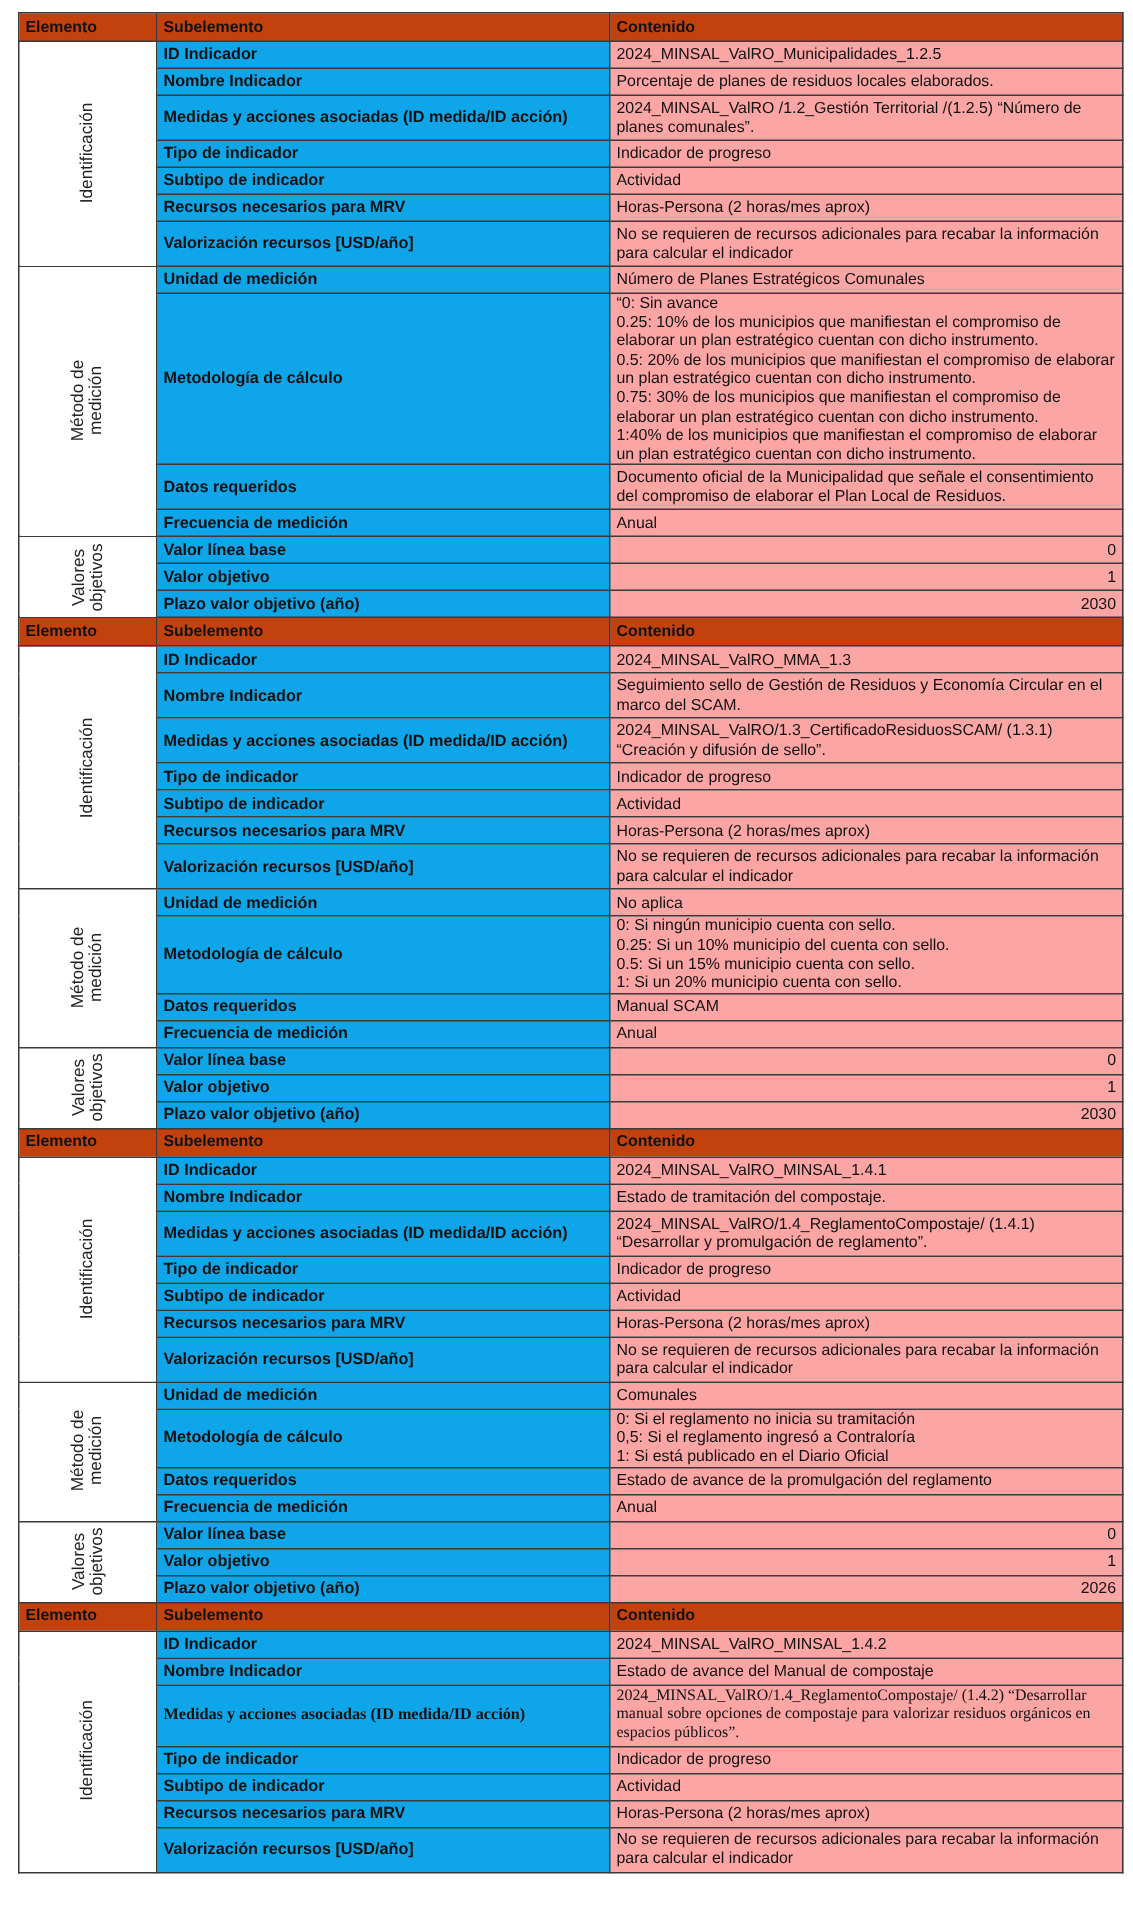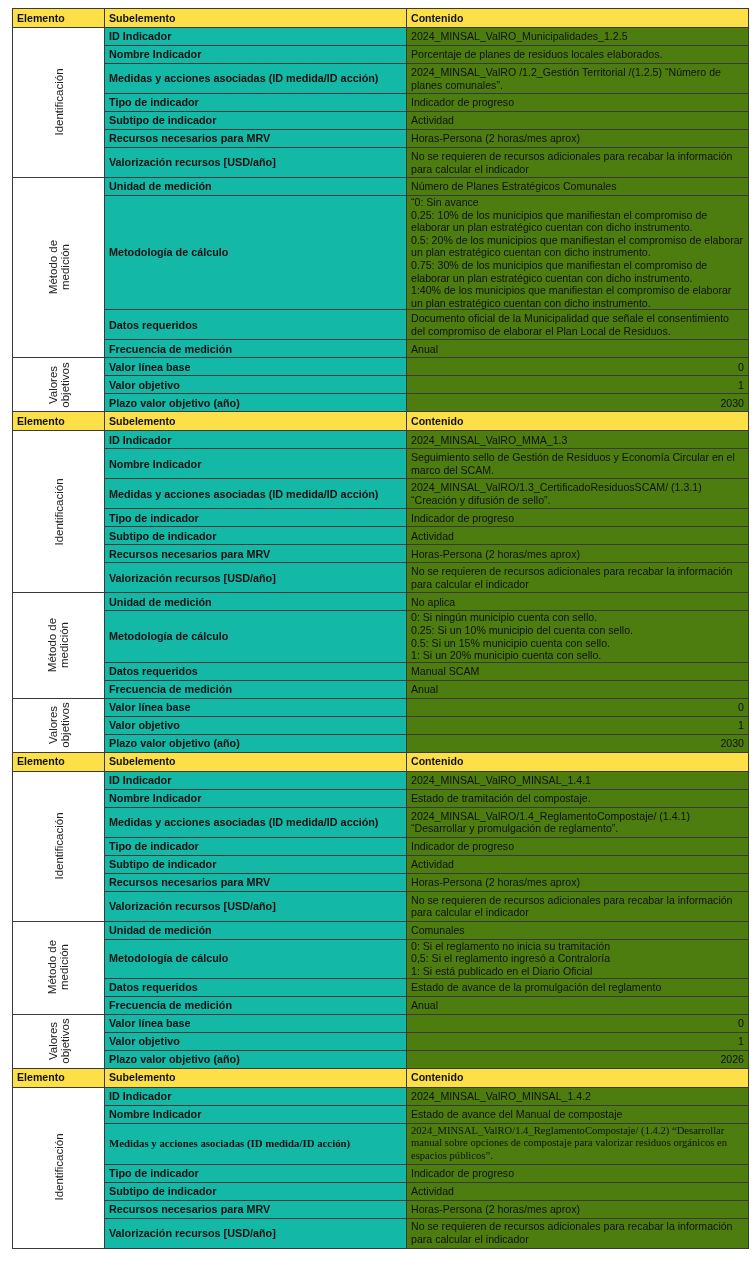--- a/index.html
+++ b/index.html
@@ -3,23 +3,23 @@
 <meta charset="utf-8">
 <style>
   html, body { margin:0; padding:0; background:#ffffff; }
   body { width:755px; height:1285px; position:relative; overflow:hidden;
          font-family:"Liberation Sans", sans-serif; color:#111; }
   .wrap { position:absolute; left:12px; top:8px; width:736px; }
   table { border-collapse:collapse; width:736px; table-layout:fixed; }
   col.c1 { width:92px; } col.c2 { width:302px; } col.c3 { width:342px; }
   td { border:1px solid #3a3a3a; padding:0 4px; font-size:10.6px; line-height:12.6px;
        vertical-align:middle; }
-  tr.hdr td { background:#fde047; font-weight:bold; height:18px; }
-  td.sub { background:#14b8a6; font-weight:bold; font-size:10.8px; }
-  td.cnt { background:#4d7c0f; }
+  tr.hdr td { background:#c2410c; font-weight:bold; height:18px; }
+  td.sub { background:#0ea5e9; font-weight:bold; font-size:10.8px; }
+  td.cnt { background:#fca5a5; }
   td.num { text-align:right; }
   td.elem { background:#ffffff; text-align:center; padding:0; position:relative; }
   td.elem .vlabel { display:inline-block; transform:rotate(-90deg); white-space:pre-line;
        font-size:11.5px; line-height:12px; color:#222; }
   tr.r1 td { height:17px; }
   tr.r2 td { height:29px; }
   tr.r3 td { height:40px;font-family:Liberation Serif, serif; }
   .pre { white-space:pre-line; }
 </style>
 </head>

